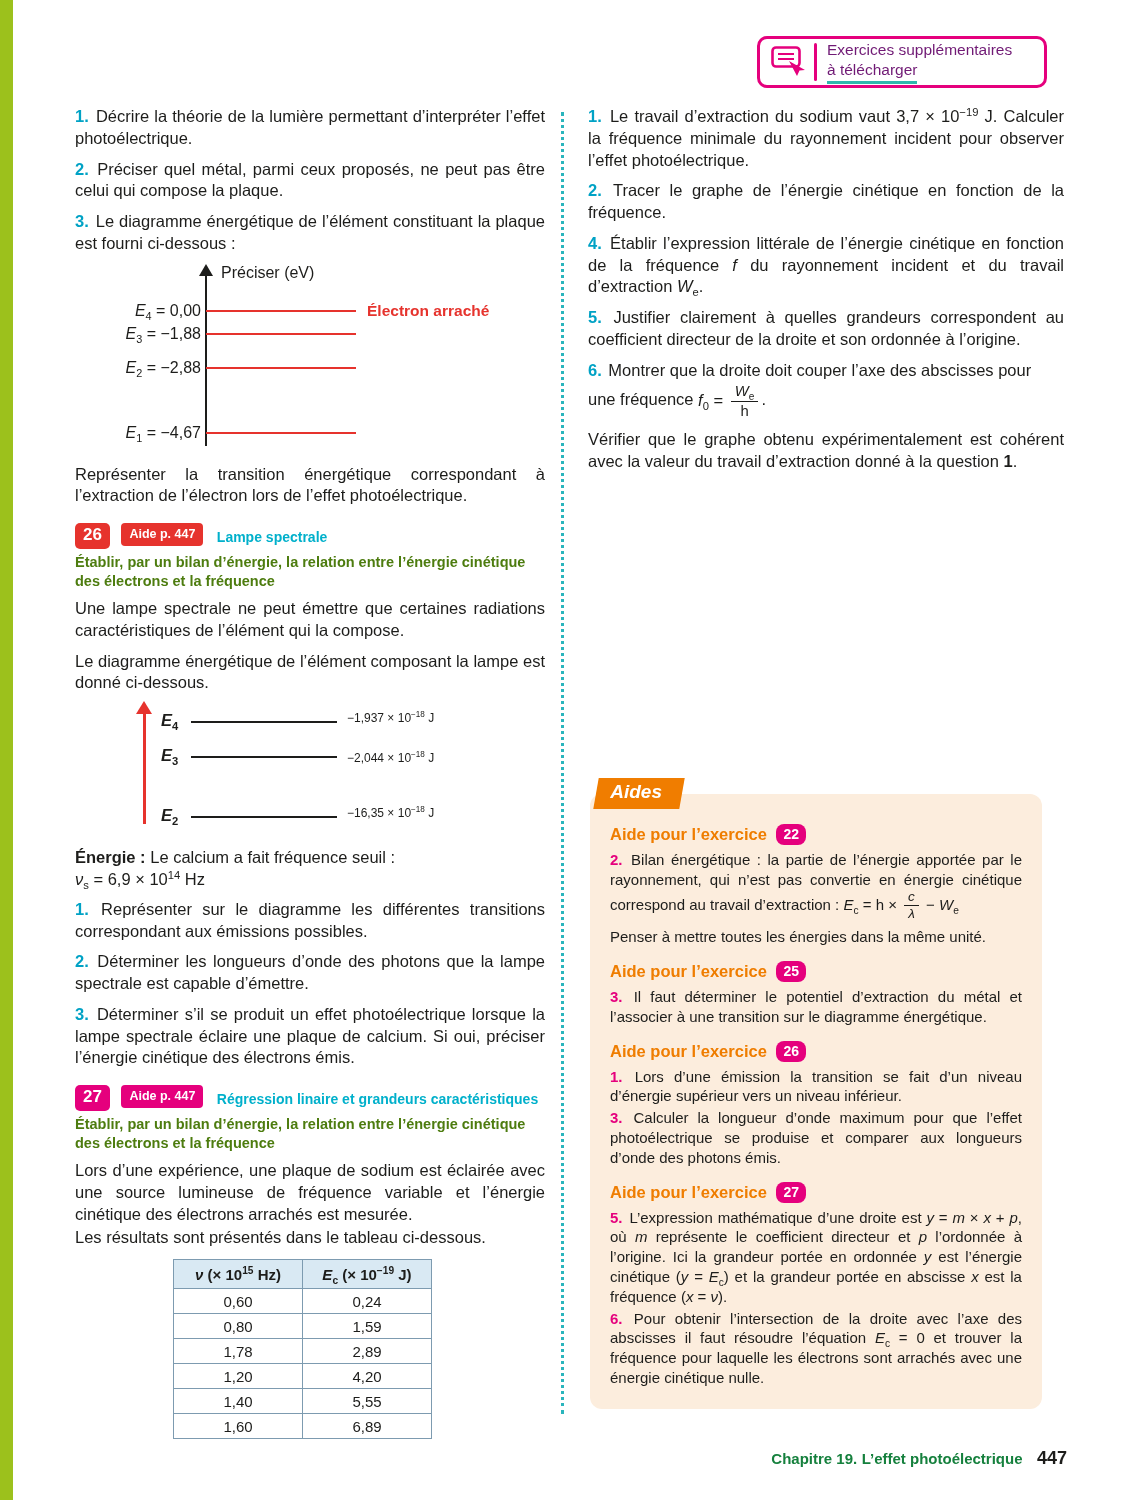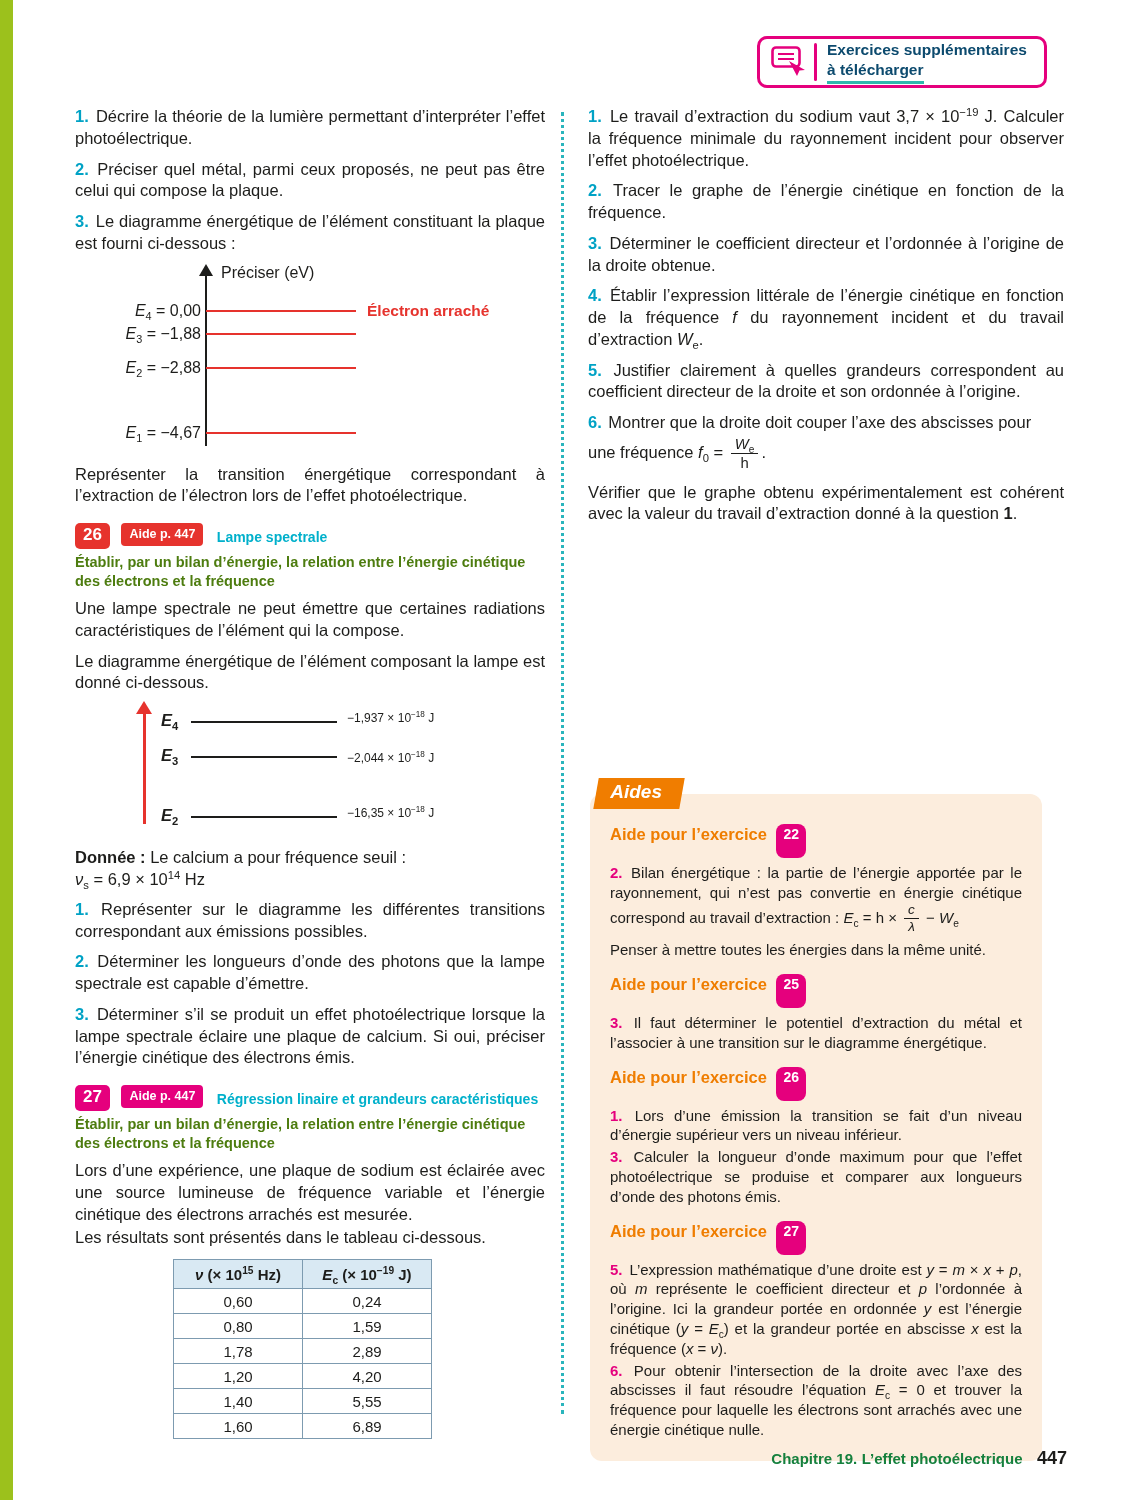--- a/index.html
+++ b/index.html
@@ -11,21 +11,21 @@
   .edge-bar { position:absolute; left:0; top:0; width:13px; height:1500px; background:#9cc11c; }
 
   
   .dl-badge {
     position:absolute; left:757px; top:36px; width:290px; height:52px;
     border:3px solid #e5007d; border-radius:10px; background:#fff;
     display:flex; align-items:center; padding:0 10px 0 6px;
   }
   .dl-icon { width:44px; display:flex; justify-content:center; align-items:center; }
   .dl-sep { width:3px; height:38px; background:#e5007d; border-radius:2px; margin:0 10px 0 4px; }
-  .dl-text { font-weight:bold; font-size:15.5px; color:#0c4a6e; line-height:1.3; }
+  .dl-text { font-weight:normal; font-size:15.5px; color:#701a75; line-height:1.3; }
   .dl-line2 { display:inline-block; border-bottom:3px solid #2fb7ae; padding-bottom:1px; }
 
   
   .col-left  { position:absolute; left:75px;  top:106px; width:470px; }
   .col-divider { position:absolute; left:561px; top:112px; height:1302px; width:0; border-left:3px dotted #2ab5bd; }
   .col-right { position:absolute; left:588px; top:106px; width:476px; height:1330px; }
 
   p { margin:0 0 9px 0; }
   .item { text-align:justify; font-size:16.5px; line-height:1.32; }
   .num { font-weight:bold; color:#00a2c5; margin-right:2px; }
@@ -88,21 +88,21 @@
     position:absolute; left:6px; top:-16px; background:#f07d00; color:#fff;
     font-weight:bold; font-style:italic; font-size:19px; padding:3px 20px 6px 14px;
     transform:skewX(-10deg); z-index:2;
   }
   .aides-ribbon > span { display:inline-block; transform:skewX(10deg); }
   .aides-box { background:#fceddd; border-radius:12px; padding:28px 20px 16px 20px; }
   .aide-head { color:#ef7d00; font-weight:bold; font-size:16.5px; margin:14px 0 5px 0; }
   .aide-head.first { margin-top:2px; }
   .aide-badge {
     display:inline-block; background:#e5007d; color:#fff; border-radius:8px;
-    font-size:14px; font-weight:bold; padding:2px 7px 16px; margin-left:5px; vertical-align:1px;
+    font-size:14px; font-weight:bold; padding:2px 7px 3px; margin-left:5px; vertical-align:1px;
   }
   .aide-item { text-align:justify; font-size:15px; line-height:1.32; margin:0 0 5px 0; }
 
   
   .footer { position:absolute; right:58px; top:1448px; white-space:nowrap; }
   .footer-chapter, .footer-title { color:#15803d; font-weight:bold; font-size:15px; }
   .footer-page { color:#1d1d1b; font-weight:bold; font-size:18px; margin-left:10px; }
 </style>
 </head>
 <body>
@@ -188,22 +188,22 @@
       <span class="d2-lab" style="top:43px"><i>E</i><sub>3</sub></span>
       <div class="d2-line" style="top:53px"></div>
       <span class="d2-val" style="top:48px">−2,044 × 10<sup>−18</sup> J</span>
 
       <span class="d2-lab" style="top:103px"><i>E</i><sub>2</sub></span>
       <div class="d2-line" style="top:113px"></div>
       <span class="d2-val" style="top:103px">−16,35 × 10<sup>−18</sup> J</span>
     </div>
 
     <p class="item" style="margin-bottom:2px">
-      <span class="donnee-lead">Donnée :</span>
-      <span>Le calcium a pour fréquence seuil :</span><br>
+      <span class="donnee-lead">Énergie :</span>
+      <span>Le calcium a fait fréquence seuil :</span><br>
       <span><i>ν</i><sub>s</sub> = 6,9 × 10<sup>14</sup> Hz</span>
     </p>
 
     <p class="item" style="margin-top:8px">
       <span class="num">1.</span>
       <span>Représenter sur le diagramme les différentes transitions correspondant aux émissions possibles.</span>
     </p>
     <p class="item">
       <span class="num">2.</span>
       <span>Déterminer les longueurs d’onde des photons que la lampe spectrale est capable d’émettre.</span>
@@ -266,24 +266,20 @@
 
   <div class="col-right">
 
     <p class="item">
       <span class="num">1.</span>
       <span>Le travail d’extraction du sodium vaut 3,7 × 10<sup>−19</sup> J. Calculer la fréquence minimale du rayonnement incident pour observer l’effet photoélectrique.</span>
     </p>
     <p class="item">
       <span class="num">2.</span>
       <span>Tracer le graphe de l’énergie cinétique en fonction de la fréquence.</span>
-    </p>
-    <p class="item">
-      <span class="num">3.</span>
-      <span>Déterminer le coefficient directeur et l’ordonnée à l’origine de la droite obtenue.</span>
     </p>
     <p class="item">
       <span class="num">4.</span>
       <span>Établir l’expression littérale de l’énergie cinétique en fonction de la fréquence <i>f</i> du rayonnement incident et du travail d’extraction <i>W</i><sub>e</sub>.</span>
     </p>
     <p class="item">
       <span class="num">5.</span>
       <span>Justifier clairement à quelles grandeurs correspondent au coefficient directeur de la droite et son ordonnée à l’origine.</span>
     </p>
     <p class="item" style="margin-bottom:2px">

